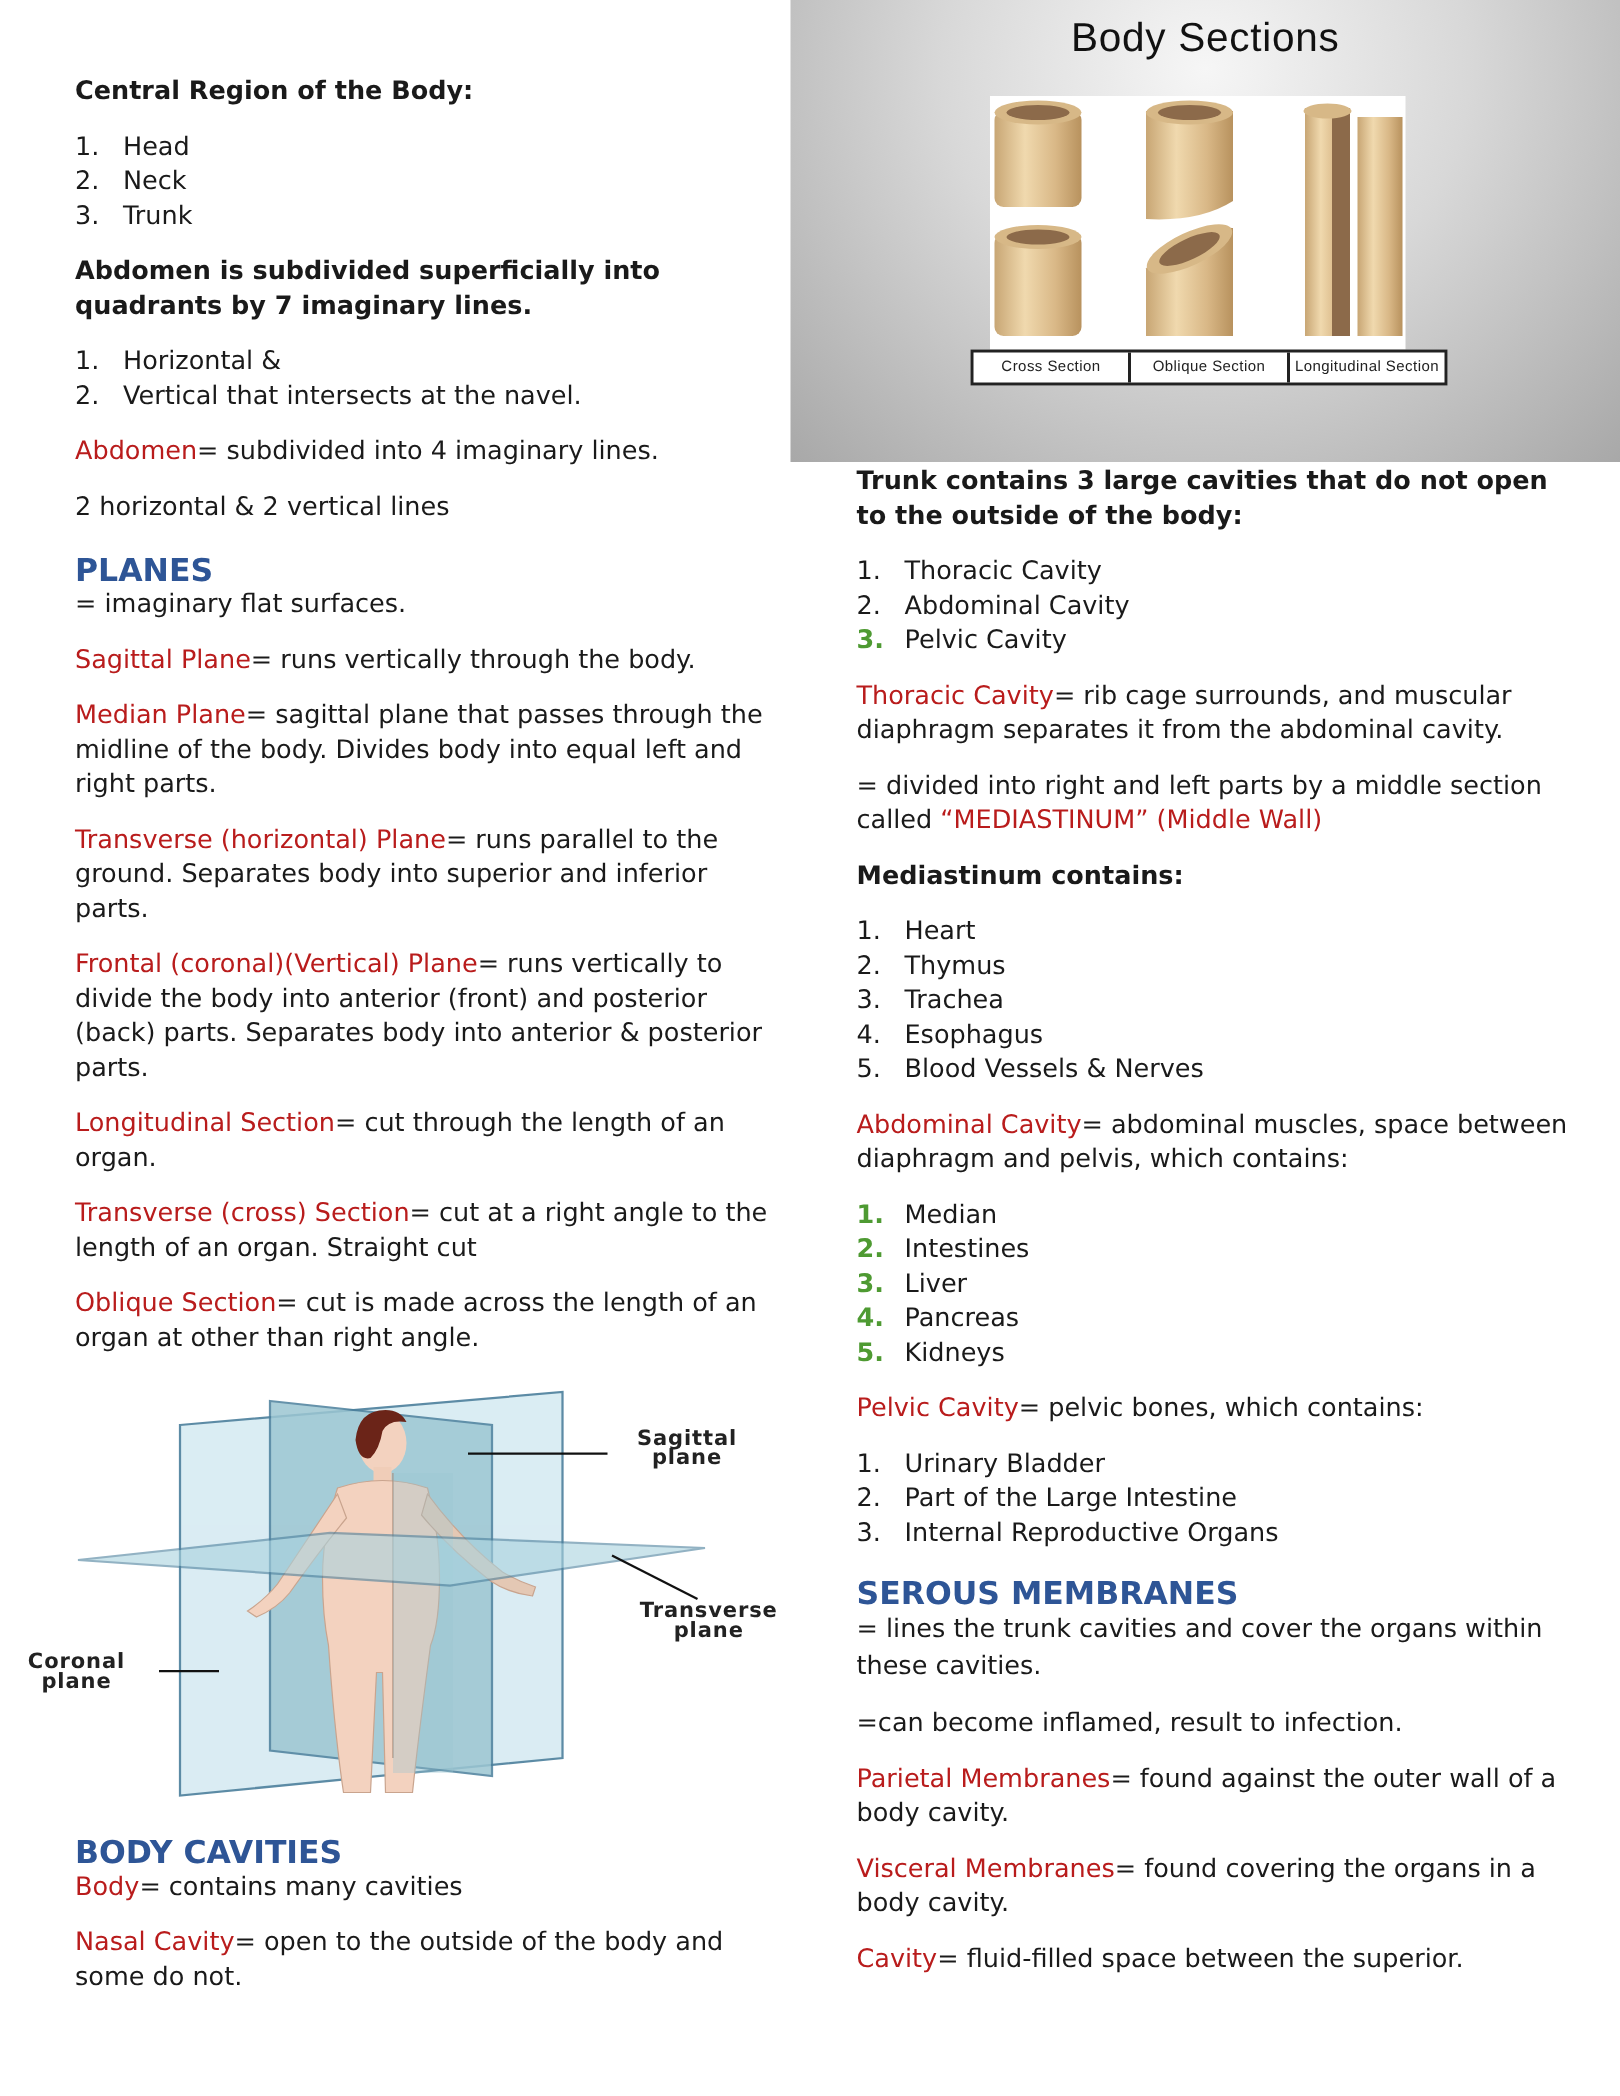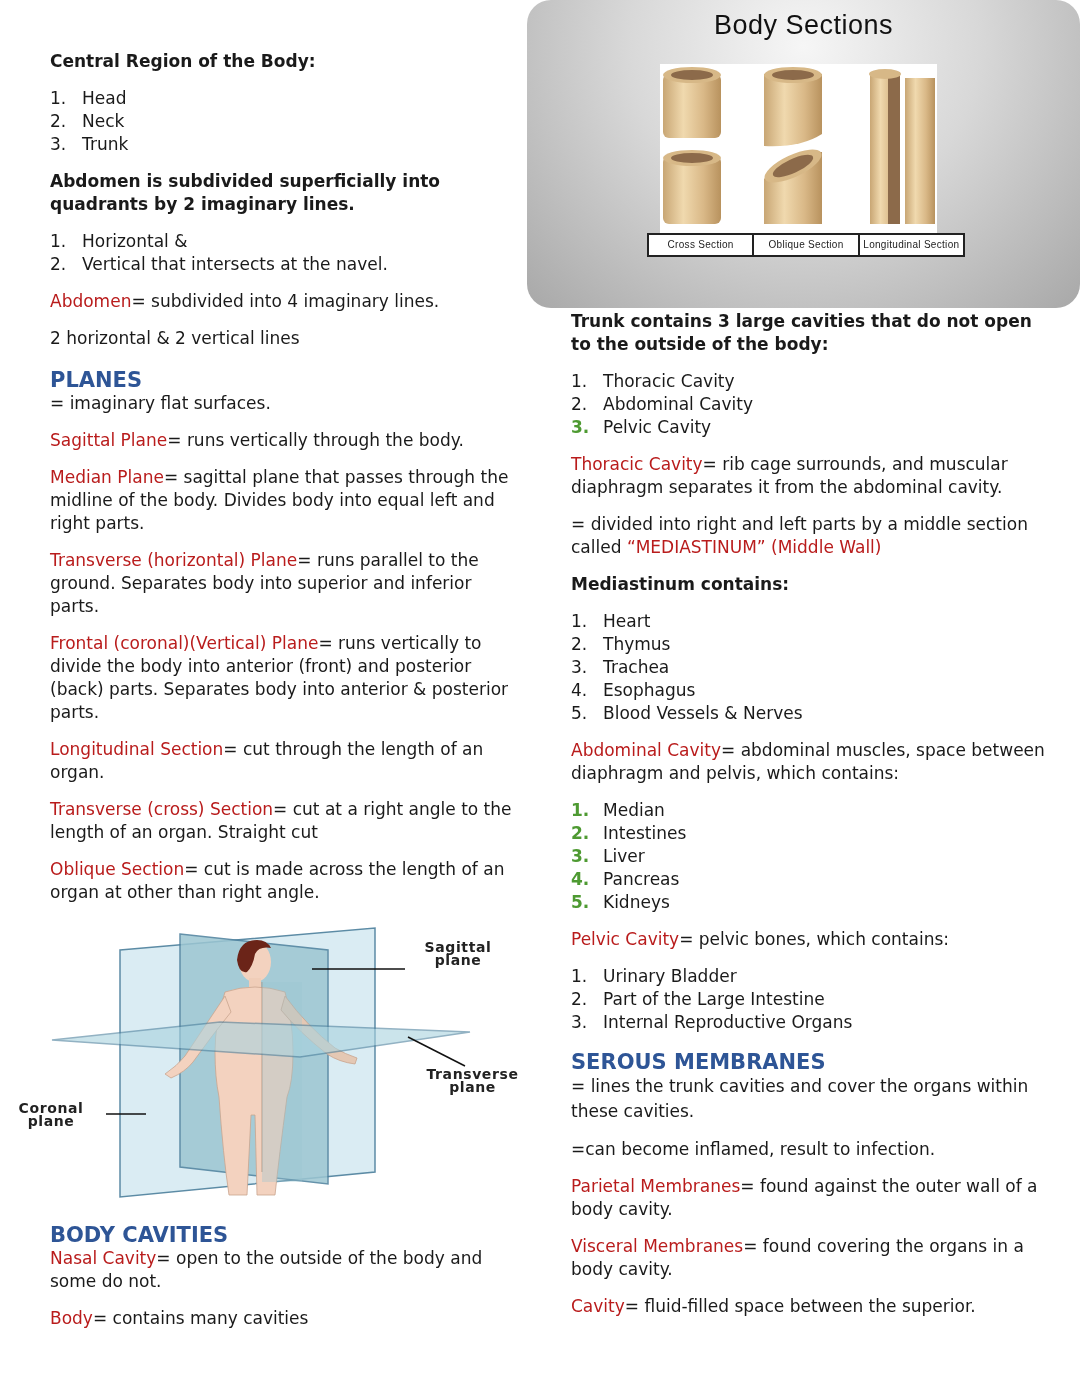--- a/index.html
+++ b/index.html
@@ -19,21 +19,20 @@
   .heading { color:#2e5596; font-weight:bold; font-size:21px; line-height:24px; margin:0; }
   ol { list-style:none; margin:0 0 14px 0; padding:0; }
   ol li { display:flex; }
   ol li .num { width:32px; flex:none; }
   ol li .num.green { font-weight:bold; }
 
   
   .slide {
     position:absolute; left:527px; top:0; width:553px; height:308px;
     background: radial-gradient(ellipse at 50% 15%, #f6f6f6 0%, #d8d8d8 45%, #a8a8a8 100%);
-    border-radius: 24px;
   }
   .slide-title {
     position:absolute; top:8px; left:0; width:100%; text-align:center;
     font-family:"Liberation Sans", sans-serif; font-size:27px; line-height:34px; color:#111;
     letter-spacing:0.5px;
   }
   .slide-img {
     position:absolute; left:133px; top:64px; width:277px; height:170px; background:#fff;
   }
   .caption-row {
@@ -66,21 +65,21 @@
       </li>
     <li>
         <span class="num">2.</span>
         <span>Neck</span>
       </li>
     <li>
         <span class="num">3.</span>
         <span>Trunk</span>
       </li>
   </ol>
-  <p class="bold">Abdomen is subdivided superficially into quadrants by 2 imaginary lines.</p>
+  <p class="bold">Abdomen is subdivided superficially into quadrants by 7 imaginary lines.</p>
   <ol>
     <li>
         <span class="num">1.</span>
         <span>Horizontal &amp;</span>
       </li>
     <li>
         <span class="num">2.</span>
         <span>Vertical that intersects at the navel.</span>
       </li>
   </ol>
@@ -115,38 +114,38 @@
       <path d="M262,60 L262,250" stroke="#a78b7a" stroke-width="0.8" fill="none"></path>
       <rect x="262" y="60" width="40" height="200" fill="#9cc6d2" opacity="0.35"></rect>
     </g>
 
     <polygon points="52,118 220,100 470,110 300,135" fill="#a9d3df" stroke="#4b7f9c" stroke-width="1.5" opacity="0.6"></polygon>
 
     <line x1="312" y1="47" x2="405" y2="47" stroke="#111" stroke-width="1.5"></line>
     <line x1="408" y1="115" x2="465" y2="144" stroke="#111" stroke-width="1.5"></line>
     <line x1="106" y1="192" x2="146" y2="192" stroke="#111" stroke-width="1.5"></line>
   </svg>
-  <div class="fig-label" style="left:408px;top:19px;width:100px;text-align:center;">
+  <div class="fig-label" style="left:408px;top:31px;width:100px;text-align:center;">
     <div>Sagittal</div>
     <div>plane</div>
   </div>
   <div class="fig-label" style="left:405px;top:146px;width:135px;">
     <div>Transverse</div>
     <div>plane</div>
   </div>
   <div class="fig-label" style="left:2px;top:180px;width:98px;">
     <div>Coronal</div>
     <div>plane</div>
   </div>
 </div>
 
 <div class="col" style="left:50px;top:1223px;width:470px;">
   <h2 class="heading">BODY CAVITIES</h2>
+  <p><span class="red">Body</span><span>= contains many cavities</span></p>
   <p><span class="red">Nasal Cavity</span><span>= open to the outside of the body and some do not.</span></p>
-  <p><span class="red">Body</span><span>= contains many cavities</span></p>
 </div>
 
 <div class="slide">
   <div class="slide-title">Body Sections</div>
   <div class="slide-img">
     <svg width="277" height="170" viewBox="0 0 277 170">
       <defs>
         <linearGradient id="bone" x1="0" x2="1" y1="0" y2="0">
           <stop offset="0" stop-color="#c8a674"></stop>
           <stop offset="0.35" stop-color="#f0d9ae"></stop>

